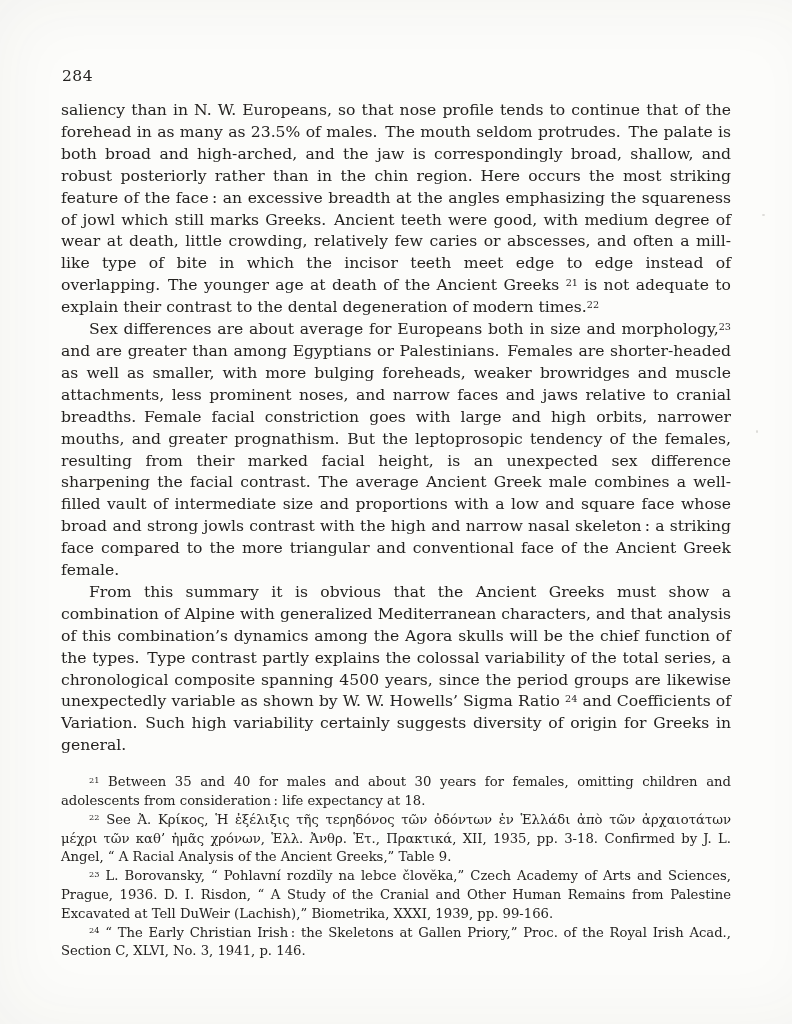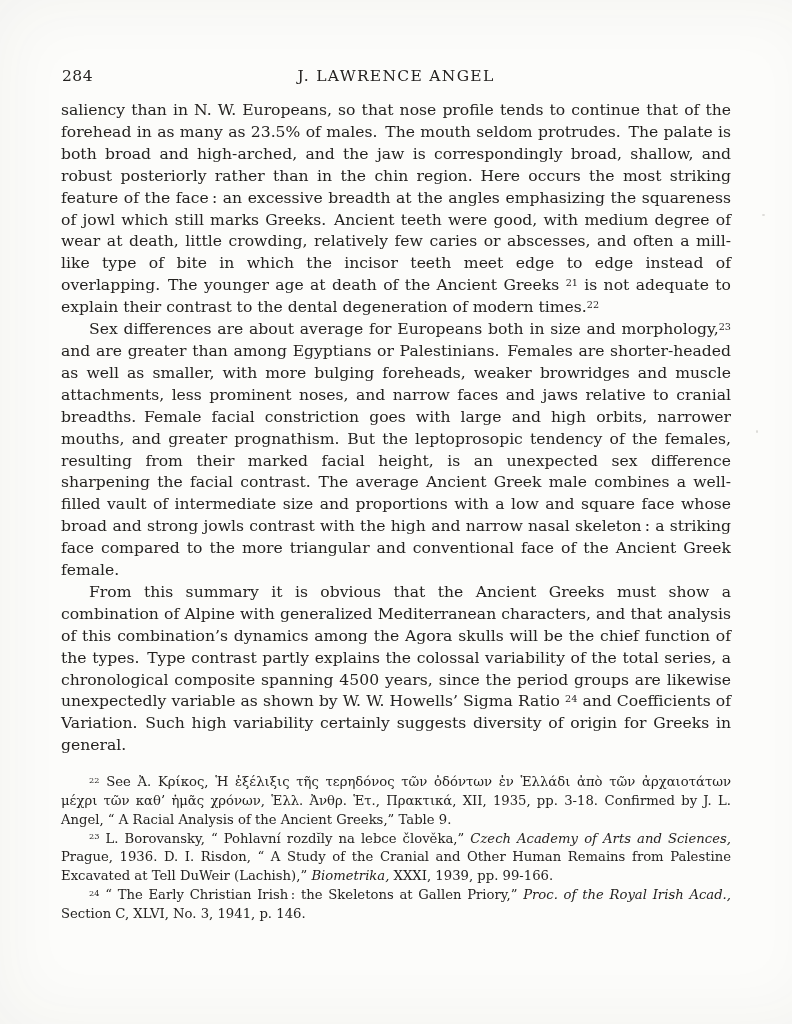--- a/index.html
+++ b/index.html
@@ -71,47 +71,46 @@
   }
   .footnotes p.footnote {
     margin: 0;
     font-size: 13.2px;
     line-height: 18.8px;
     text-align: justify;
     text-indent: 28px;
     hyphens: none;
   }
   .italic {
-    font-style: italic;
   }
   .greek {
   }
   .scan-speck {
     position: absolute;
     background: rgba(70,65,58,0.18);
     border-radius: 50%;
   }
   .speck-1 { left: 762px; top: 214px; width: 3px; height: 2px; }
   .speck-2 { left: 756px; top: 430px; width: 2px; height: 3px; }
 </style>
 </head>
 <body>
 
 <div class="page">
   <div class="content">
     <header class="running-header">
       <span class="page-num">284</span>
-      <span class="running-title">J. LAWRENCE ANGEL</span>
     </header>
     <main class="body-text">
         <p class="para"><span>saliency than in N. W. Europeans, so that nose profile tends to continue that of the forehead in as many as 23.5% of males. The mouth seldom protrudes. The palate is both broad and high-arched, and the jaw is correspondingly broad, shallow, and robust posteriorly rather than in the chin region. Here occurs the most striking feature of the face : an excessive breadth at the angles emphasizing the squareness of jowl which still marks Greeks. Ancient teeth were good, with medium degree of wear at death, little crowding, relatively few caries or abscesses, and often a mill-like type of bite in which the incisor teeth meet edge to edge instead of overlapping. The younger age at death of the Ancient Greeks </span><sup class="fnref">21</sup><span> is not adequate to explain their contrast to the dental degeneration of modern times.</span><sup class="fnref">22</sup></p>
         <p class="para indent"><span>Sex differences are about average for Europeans both in size and morphology,</span><sup class="fnref">23</sup><span> and are greater than among Egyptians or Palestinians. Females are shorter-headed as well as smaller, with more bulging foreheads, weaker browridges and muscle attachments, less prominent noses, and narrow faces and jaws relative to cranial breadths. Female facial constriction goes with large and high orbits, narrower mouths, and greater prognathism. But the leptoprosopic tendency of the females, resulting from their marked facial height, is an unexpected sex difference sharpening the facial contrast. The average Ancient Greek male combines a well-filled vault of intermediate size and proportions with a low and square face whose broad and strong jowls contrast with the high and narrow nasal skeleton : a striking face compared to the more triangular and conventional face of the Ancient Greek female.</span></p>
         <p class="para indent"><span>From this summary it is obvious that the Ancient Greeks must show a combination of Alpine with generalized Mediterranean characters, and that analysis of this combination’s dynamics among the Agora skulls will be the chief function of the types. Type contrast partly explains the colossal variability of the total series, a chronological composite spanning 4500 years, since the period groups are likewise unexpectedly variable as shown by W. W. Howells’ Sigma Ratio </span><sup class="fnref">24</sup><span> and Coefficients of Variation. Such high variability certainly suggests diversity of origin for Greeks in general.</span></p>
       </main>
     <section class="footnotes">
+        <p class="footnote"><sup class="fn-marker">21</sup> <span>Between 35 and 40 for males and about 30 years for females, omitting children and adolescents from consideration : life expectancy at 18.</span></p>
         <p class="footnote"><sup class="fn-marker">22</sup> <span>See </span><span class="greek">Ἀ. Κρίκος, Ἡ ἐξέλιξις τῆς τερηδόνος τῶν ὀδόντων ἐν Ἑλλάδι ἀπὸ τῶν ἀρχαιοτάτων μέχρι τῶν καθ’ ἡμᾶς χρόνων, Ἑλλ. Ἀνθρ. Ἑτ., Πρακτικά,</span><span> XII, 1935, pp. 3-18. Confirmed by J. L. Angel, “ A Racial Analysis of the Ancient Greeks,” Table 9.</span></p>
         <p class="footnote"><sup class="fn-marker">23</sup> <span>L. Borovansky, “ Pohlavní rozdĭly na lebce člověka,” </span><span class="italic">Czech Academy of Arts and Sciences,</span><span> Prague, 1936. D. I. Risdon, “ A Study of the Cranial and Other Human Remains from Palestine Excavated at Tell DuWeir (Lachish),” </span><span class="italic">Biometrika,</span><span> XXXI, 1939, pp. 99-166.</span></p>
         <p class="footnote"><sup class="fn-marker">24</sup> <span>“ The Early Christian Irish : the Skeletons at Gallen Priory,” </span><span class="italic">Proc. of the Royal Irish Acad.,</span><span> Section C, XLVI, No. 3, 1941, p. 146.</span></p>
       </section>
   </div>
   <div class="scan-speck speck-1"></div>
   <div class="scan-speck speck-2"></div>
 </div>
 
 </body></html>

